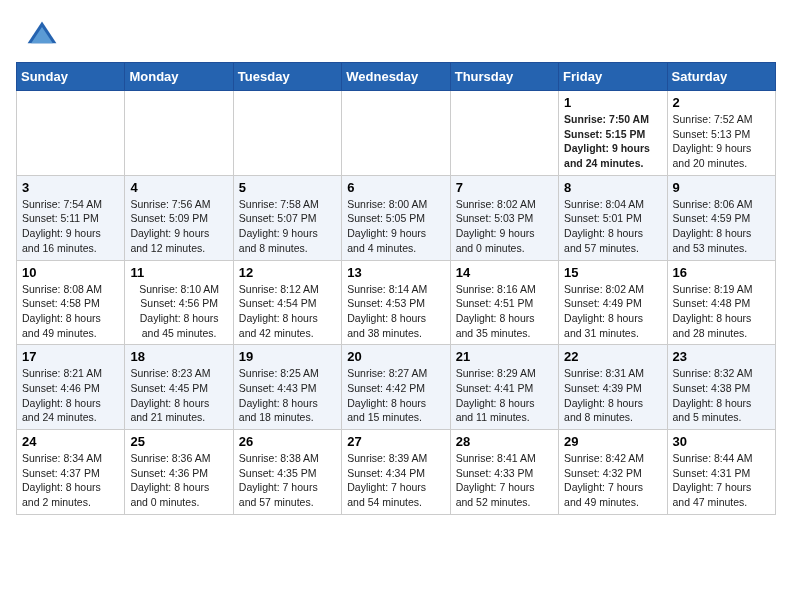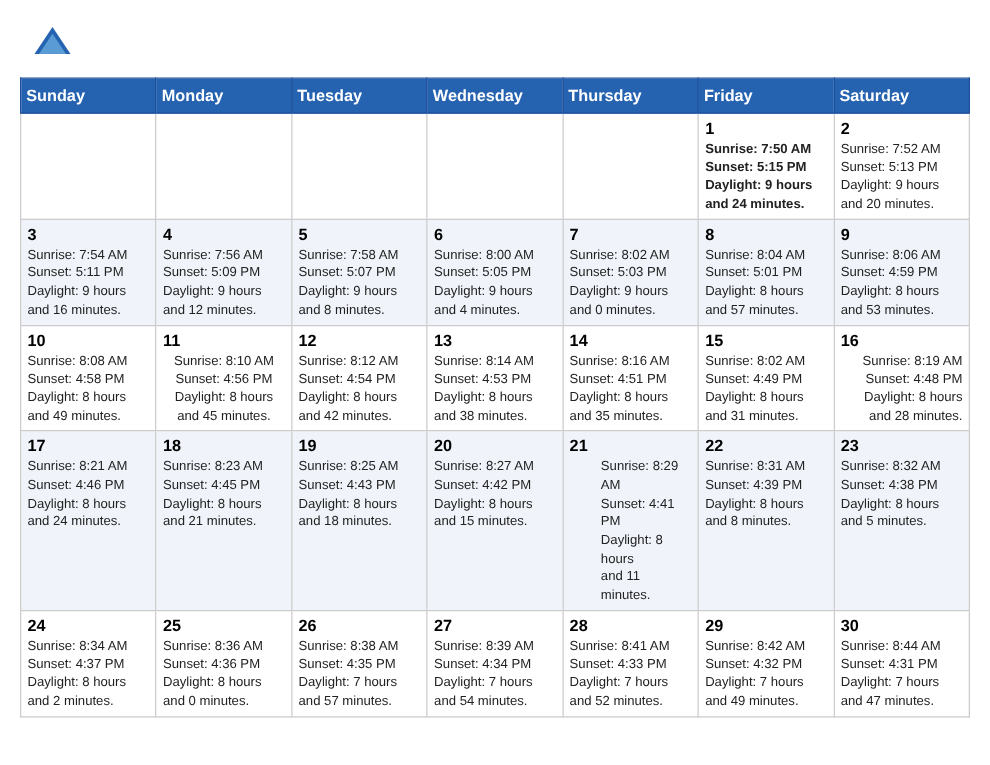--- a/index.html
+++ b/index.html
@@ -247,21 +247,21 @@
           </td>
           <td>
             <span class="day-num">15</span>
             <div class="day-info" style="white-space: pre-line;">Sunrise: 8:02 AM
 Sunset: 4:49 PM
 Daylight: 8 hours
 and 31 minutes.</div>
           </td>
           <td>
             <span class="day-num">16</span>
-            <div class="day-info" style="white-space: pre-line; text-align: right;">Sunrise: 8:19 AM
+            <div class="day-info" style="white-space: pre-line;">Sunrise: 8:19 AM
 Sunset: 4:48 PM
 Daylight: 8 hours
 and 28 minutes.</div>
           </td>
         </tr>
         <tr class="row-even">
           <td>
             <span class="day-num">17</span>
             <div class="day-info" style="white-space: pre-line;">Sunrise: 8:21 AM
 Sunset: 4:46 PM
@@ -284,21 +284,21 @@
           </td>
           <td>
             <span class="day-num">20</span>
             <div class="day-info" style="white-space: pre-line;">Sunrise: 8:27 AM
 Sunset: 4:42 PM
 Daylight: 8 hours
 and 15 minutes.</div>
           </td>
           <td>
             <span class="day-num">21</span>
-            <div class="day-info" style="white-space: pre-line; margin-left: 25px;">Sunrise: 8:29 AM
+            <div class="day-info" style="white-space: pre-line;">Sunrise: 8:29 AM
 Sunset: 4:41 PM
 Daylight: 8 hours
 and 11 minutes.</div>
           </td>
           <td>
             <span class="day-num">22</span>
             <div class="day-info" style="white-space: pre-line;">Sunrise: 8:31 AM
 Sunset: 4:39 PM
 Daylight: 8 hours
 and 8 minutes.</div>

